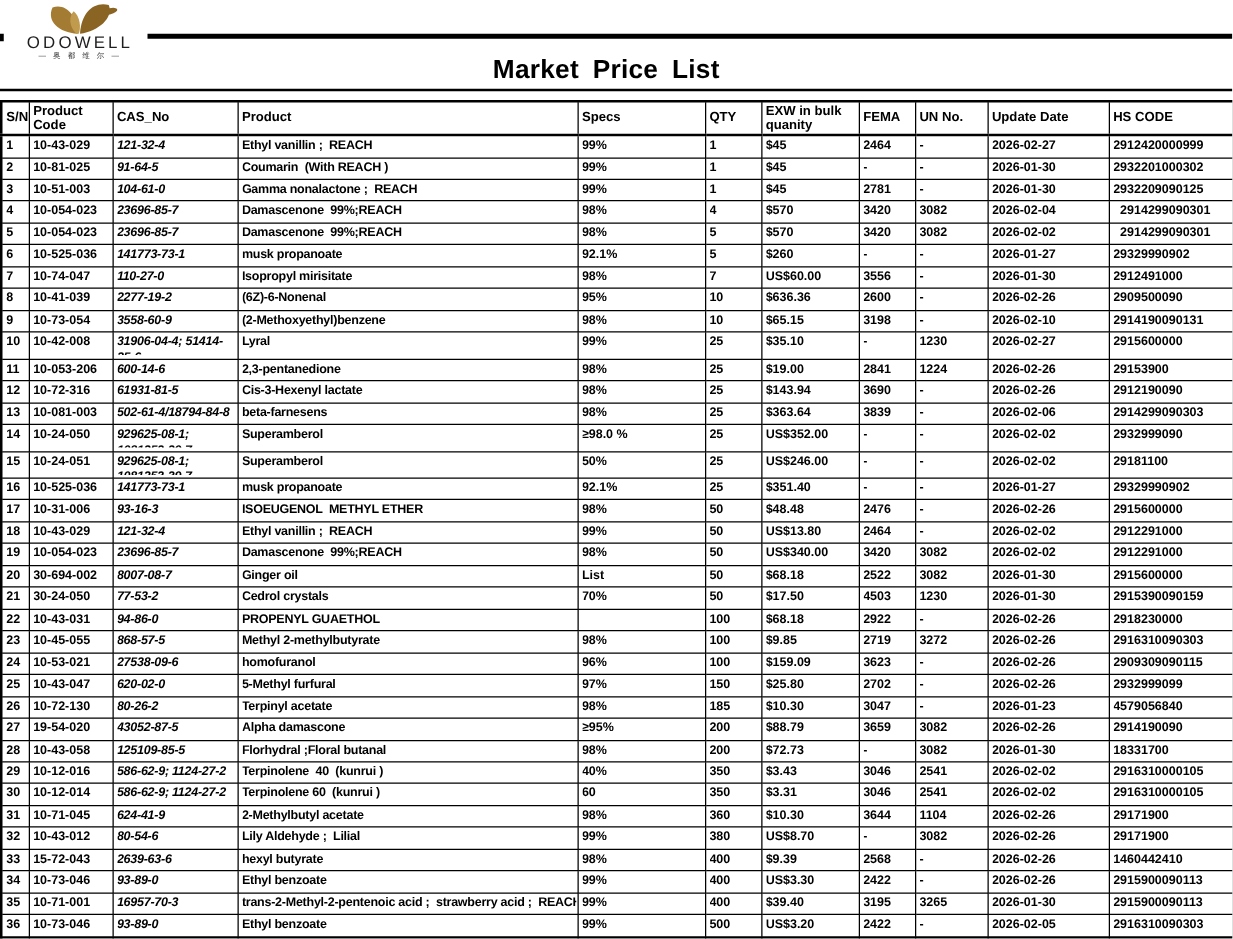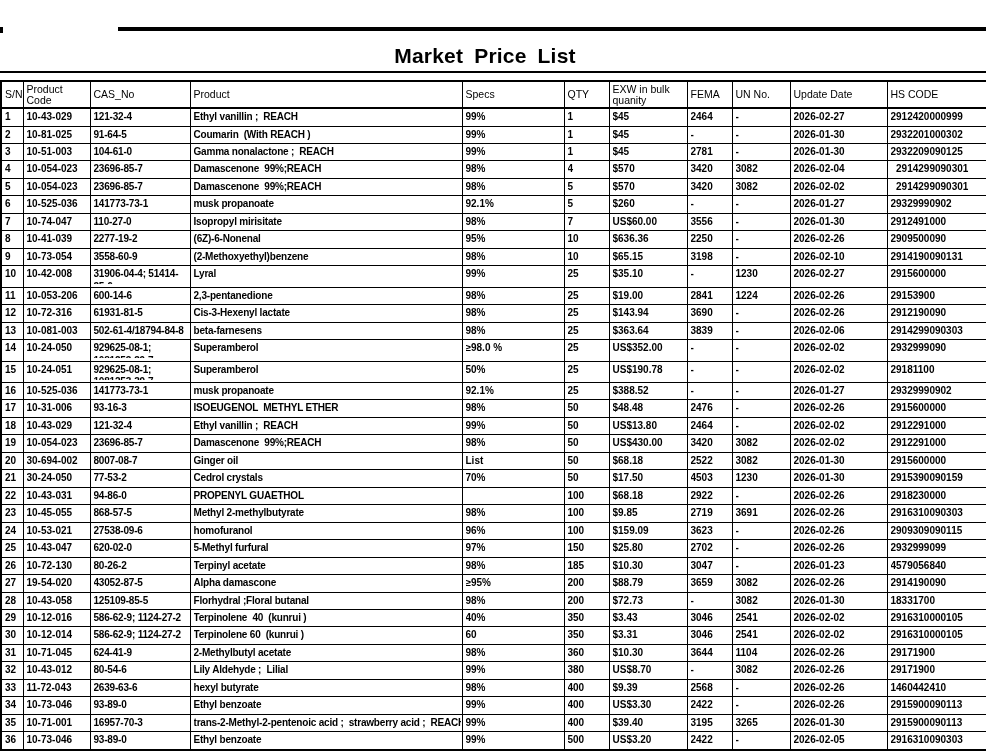--- a/index.html
+++ b/index.html
@@ -13,32 +13,42 @@
   
   .left-tick{position:absolute;left:0;top:27px;width:3px;height:6px;background:#000;}
   .top-rule{position:absolute;left:118px;right:0;top:27px;height:4px;background:#000;}
   .title{position:absolute;top:44px;left:0;right:16px;text-align:center;
          font-size:21px;font-weight:bold;word-spacing:5px;letter-spacing:0.2px;}
   .title-rule{position:absolute;top:71px;left:0;right:0;height:2px;background:#000;}
   
   table.price{position:absolute;top:80px;left:0;width:986px;height:671px;
         border-collapse:collapse;table-layout:fixed;border:2px solid #000;}
   table.price th,table.price td{border:1px solid #000;overflow:hidden;padding:0 1px 0 3px;}
-  table.price th{font-size:10.5px;font-weight:normal;text-align:left;vertical-align:middle;
+  table.price th{font-size:10.5px;font-weight:bold;text-align:left;vertical-align:middle;
         white-space:pre-line;line-height:11px;height:25px;border-bottom:2px solid #000;}
   table.price td{font-size:10px;font-weight:bold;vertical-align:top;padding-top:2px;}
   .cell{max-height:16px;overflow:hidden;line-height:12.5px;white-space:pre;}
-  .cell.cas{white-space:normal;letter-spacing:-0.2px;word-break:normal;}
+  .cell.cas{white-space:normal;letter-spacing:-0.2px;word-break:normal;font-style:italic;}
   .cell.prod{letter-spacing:-0.2px;}
 </style>
 </head>
 <body>
 
 <div class="page">
 
+  <div class="logo">
+    <svg width="66" height="27" viewBox="0 0 66 27">
+      <path d="M31 26 C16 25 6 16 11 5 C21 1 30 11 32 24 Z" fill="#a37b33"></path>
+      <path d="M33 26 C34 9 44 0 56 3 C60 13 48 24 33 26 Z" fill="#8a6423"></path>
+      <path d="M30 26 C24 20 24 12 28 8 C33 12 34 21 32 26 Z" fill="#c09a4d"></path>
+      <ellipse cx="57" cy="8" rx="6" ry="2.4" transform="rotate(-14 57 8)" fill="#8a6423"></ellipse>
+    </svg>
+    <div class="logo-name">ODOWELL</div>
+    <div class="logo-cn">— 奥 都 维 尔 —</div>
+  </div>
 
   <div class="left-tick"></div>
   <div class="top-rule"></div>
 
   <div class="title">Market Price List</div>
   <div class="title-rule"></div>
 
   <table class="price">
     <colgroup>
       <col style="width:22px">
@@ -332,21 +342,21 @@
           <td>
             <div class="cell">95%</div>
           </td>
           <td>
             <div class="cell">10</div>
           </td>
           <td>
             <div class="cell">$636.36</div>
           </td>
           <td>
-            <div class="cell">2250</div>
+            <div class="cell">2600</div>
           </td>
           <td>
             <div class="cell">-</div>
           </td>
           <td>
             <div class="cell">2026-02-26</div>
           </td>
           <td>
             <div class="cell">2909500090</div>
           </td>
@@ -574,21 +584,21 @@
           <td>
             <div class="cell prod">Superamberol</div>
           </td>
           <td>
             <div class="cell">50%</div>
           </td>
           <td>
             <div class="cell">25</div>
           </td>
           <td>
-            <div class="cell">US$190.78</div>
+            <div class="cell">US$246.00</div>
           </td>
           <td>
             <div class="cell">-</div>
           </td>
           <td>
             <div class="cell">-</div>
           </td>
           <td>
             <div class="cell">2026-02-02</div>
           </td>
@@ -609,21 +619,21 @@
           <td>
             <div class="cell prod">musk propanoate</div>
           </td>
           <td>
             <div class="cell">92.1%</div>
           </td>
           <td>
             <div class="cell">25</div>
           </td>
           <td>
-            <div class="cell">$388.52</div>
+            <div class="cell">$351.40</div>
           </td>
           <td>
             <div class="cell">-</div>
           </td>
           <td>
             <div class="cell">-</div>
           </td>
           <td>
             <div class="cell">2026-01-27</div>
           </td>
@@ -714,21 +724,21 @@
           <td>
             <div class="cell prod">Damascenone  99%;REACH</div>
           </td>
           <td>
             <div class="cell">98%</div>
           </td>
           <td>
             <div class="cell">50</div>
           </td>
           <td>
-            <div class="cell">US$430.00</div>
+            <div class="cell">US$340.00</div>
           </td>
           <td>
             <div class="cell">3420</div>
           </td>
           <td>
             <div class="cell">3082</div>
           </td>
           <td>
             <div class="cell">2026-02-02</div>
           </td>
@@ -860,21 +870,21 @@
           <td>
             <div class="cell">100</div>
           </td>
           <td>
             <div class="cell">$9.85</div>
           </td>
           <td>
             <div class="cell">2719</div>
           </td>
           <td>
-            <div class="cell">3691</div>
+            <div class="cell">3272</div>
           </td>
           <td>
             <div class="cell">2026-02-26</div>
           </td>
           <td>
             <div class="cell">2916310090303</div>
           </td>
         </tr>
         <tr>
           <td>
@@ -1189,21 +1199,21 @@
           </td>
           <td>
             <div class="cell">29171900</div>
           </td>
         </tr>
         <tr>
           <td>
             <div class="cell">33</div>
           </td>
           <td>
-            <div class="cell">11-72-043</div>
+            <div class="cell">15-72-043</div>
           </td>
           <td>
             <div class="cell cas">2639-63-6</div>
           </td>
           <td>
             <div class="cell prod">hexyl butyrate</div>
           </td>
           <td>
             <div class="cell">98%</div>
           </td>

